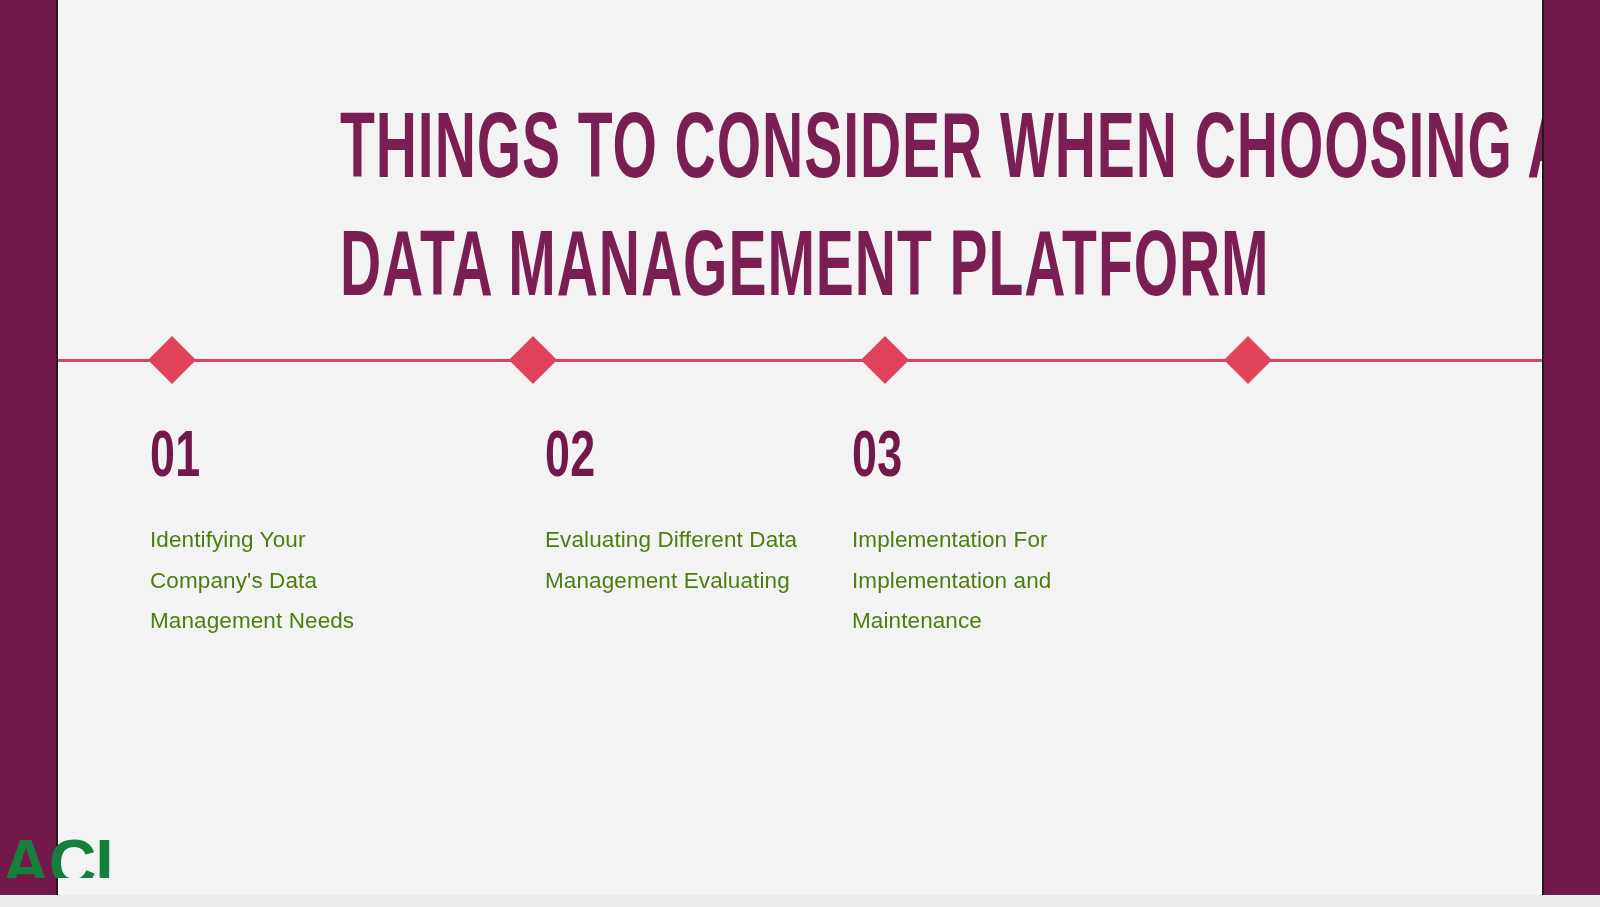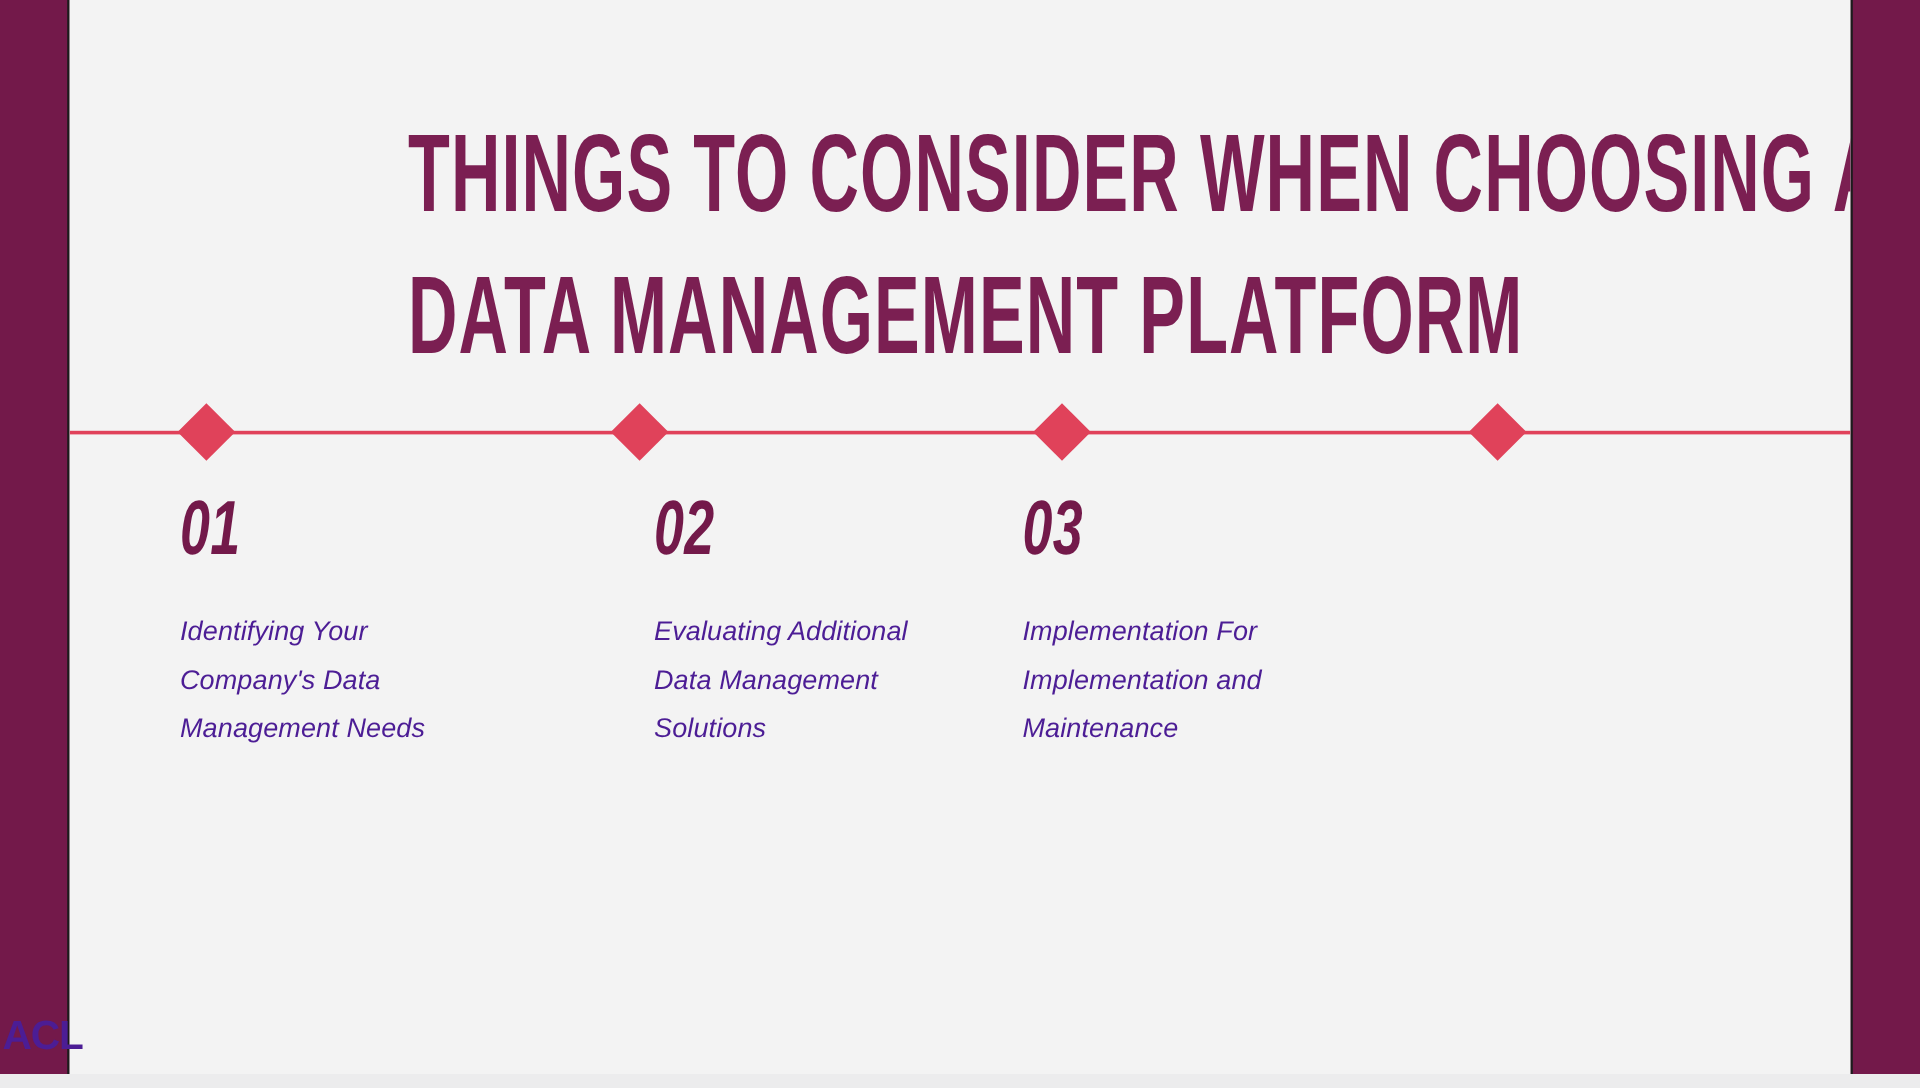--- a/index.html
+++ b/index.html
@@ -85,54 +85,53 @@
     width: 34px;
     height: 34px;
     background: #e0425a;
     top: 343px;
     transform: rotate(45deg);
   }
 
   
   .col {
     position: absolute;
-    top: 408px;
+    top: 422px;
     width: 265px;
-    font-style: italic;
   }
   .col-num {
     color: #73194a;
     font-family: "Liberation Sans Narrow", "Liberation Sans", sans-serif;
     font-weight: 700;
     font-size: 64px;
     line-height: 64px;
     letter-spacing: 0.5px;
     transform: scaleX(0.70);
     transform-origin: left top;
     white-space: nowrap;
   }
   .col-text {
     margin-top: 34px;
-    color: #4c1d95;
+    color: #4d7c0f;
     font-family: "Liberation Sans", sans-serif;
     font-weight: 400;
     font-size: 22.5px;
     line-height: 40.5px;
     letter-spacing: 0.1px;
   }
 
   
   .logo {
     position: absolute;
     left: 2px;
     top: 838px;
-    color: #4c1d95;
+    color: #15803d;
     font-family: "Liberation Sans", sans-serif;
     font-weight: 700;
-    font-size: 34px;
+    font-size: 66px;
     line-height: 50px;
     letter-spacing: -1px;
     height: 40px;
     overflow: hidden;
   }
 </style>
 </head>
 <body>
 
 <div class="slide">
@@ -154,21 +153,21 @@
     <div class="diamond" style="left:810px;"></div>
     <div class="diamond" style="left:1173px;"></div>
 
     <div class="col" style="left:92px;">
       <div class="col-num">01</div>
       <div class="col-text">Identifying Your Company's Data Management Needs</div>
     </div>
 
     <div class="col" style="left:443px;margin-left:44px;">
       <div class="col-num">02</div>
-      <div class="col-text">Evaluating Additional Data Management Solutions</div>
+      <div class="col-text">Evaluating Different Data Management Evaluating</div>
     </div>
 
     <div class="col" style="left:794px;">
       <div class="col-num">03</div>
       <div class="col-text">Implementation For Implementation and Maintenance</div>
     </div>
 
 
   </div>
 

